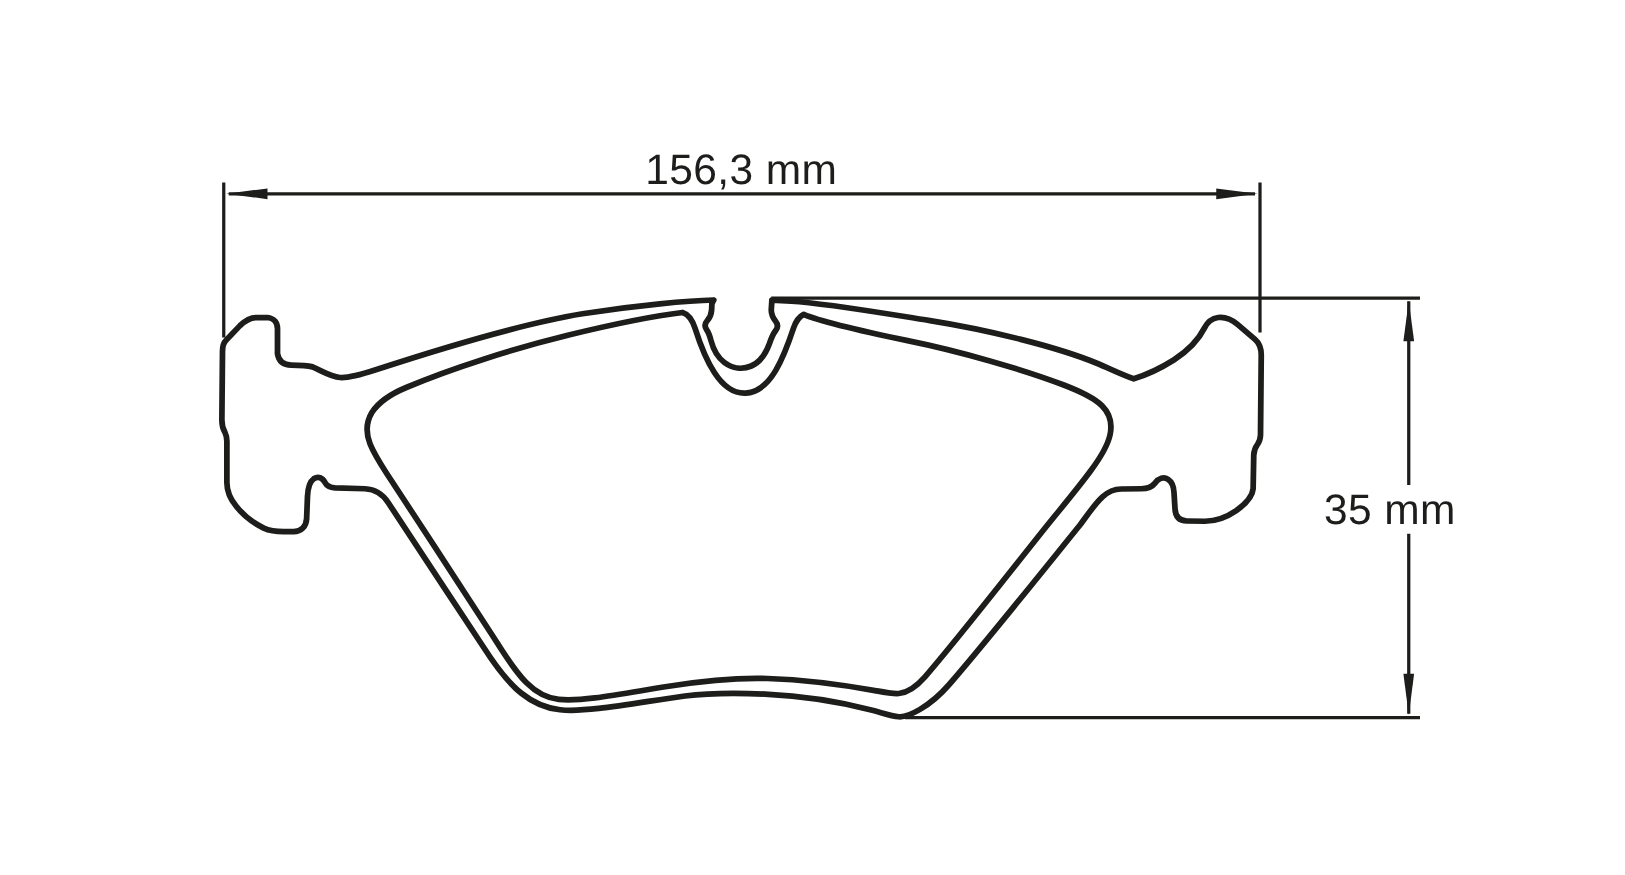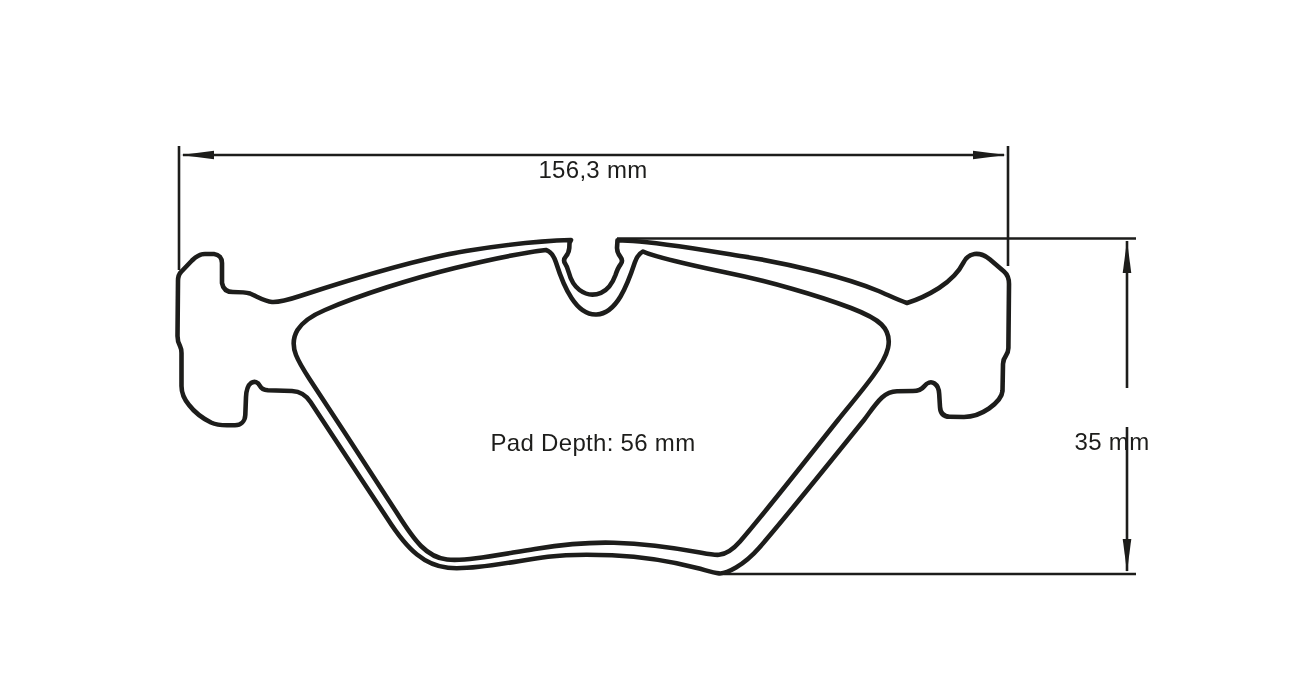--- a/index.html
+++ b/index.html
@@ -35,26 +35,25 @@
   }
   .arrowhead {
     fill: var(--line-color, #1d1d1b);
     stroke: none;
   }
   .label {
     position: absolute;
     transform: translateX(-50%);
     white-space: nowrap;
     color: var(--line-color, #1d1d1b);
-    font-size: 24px;
+    font-size: 34px;
     font-weight: 400;
     letter-spacing: 0.3px;
     line-height: 34px;
     text-align: center;
-    margin-top: 34px;
   }
 </style>
 </head>
 <body>
 
 <div class="canvas">
 
   <svg width="1300" height="700" viewBox="0 0 1300 700">
 
     <g>
@@ -180,17 +179,16 @@
         C 614.5 306.5 606.5 314 596.5 314.5
         C 586.5 315 578 308 571.5 298
         C 564.5 287.5 559.5 273.5 556 262.5
         C 554 256.5 551 251.5 546 250
         Z"></path>
     </g>
   </svg>
 
   <div class="label" style="left:593px; top:119px;">156,3 mm</div>
 
-  <div class="label" style="left:593px; top:392px;">Pad Depth: 56 mm</div>
 
   <div class="label" style="left:1112px; top:391px;">35 mm</div>
 
 </div>
 
 </body></html>

